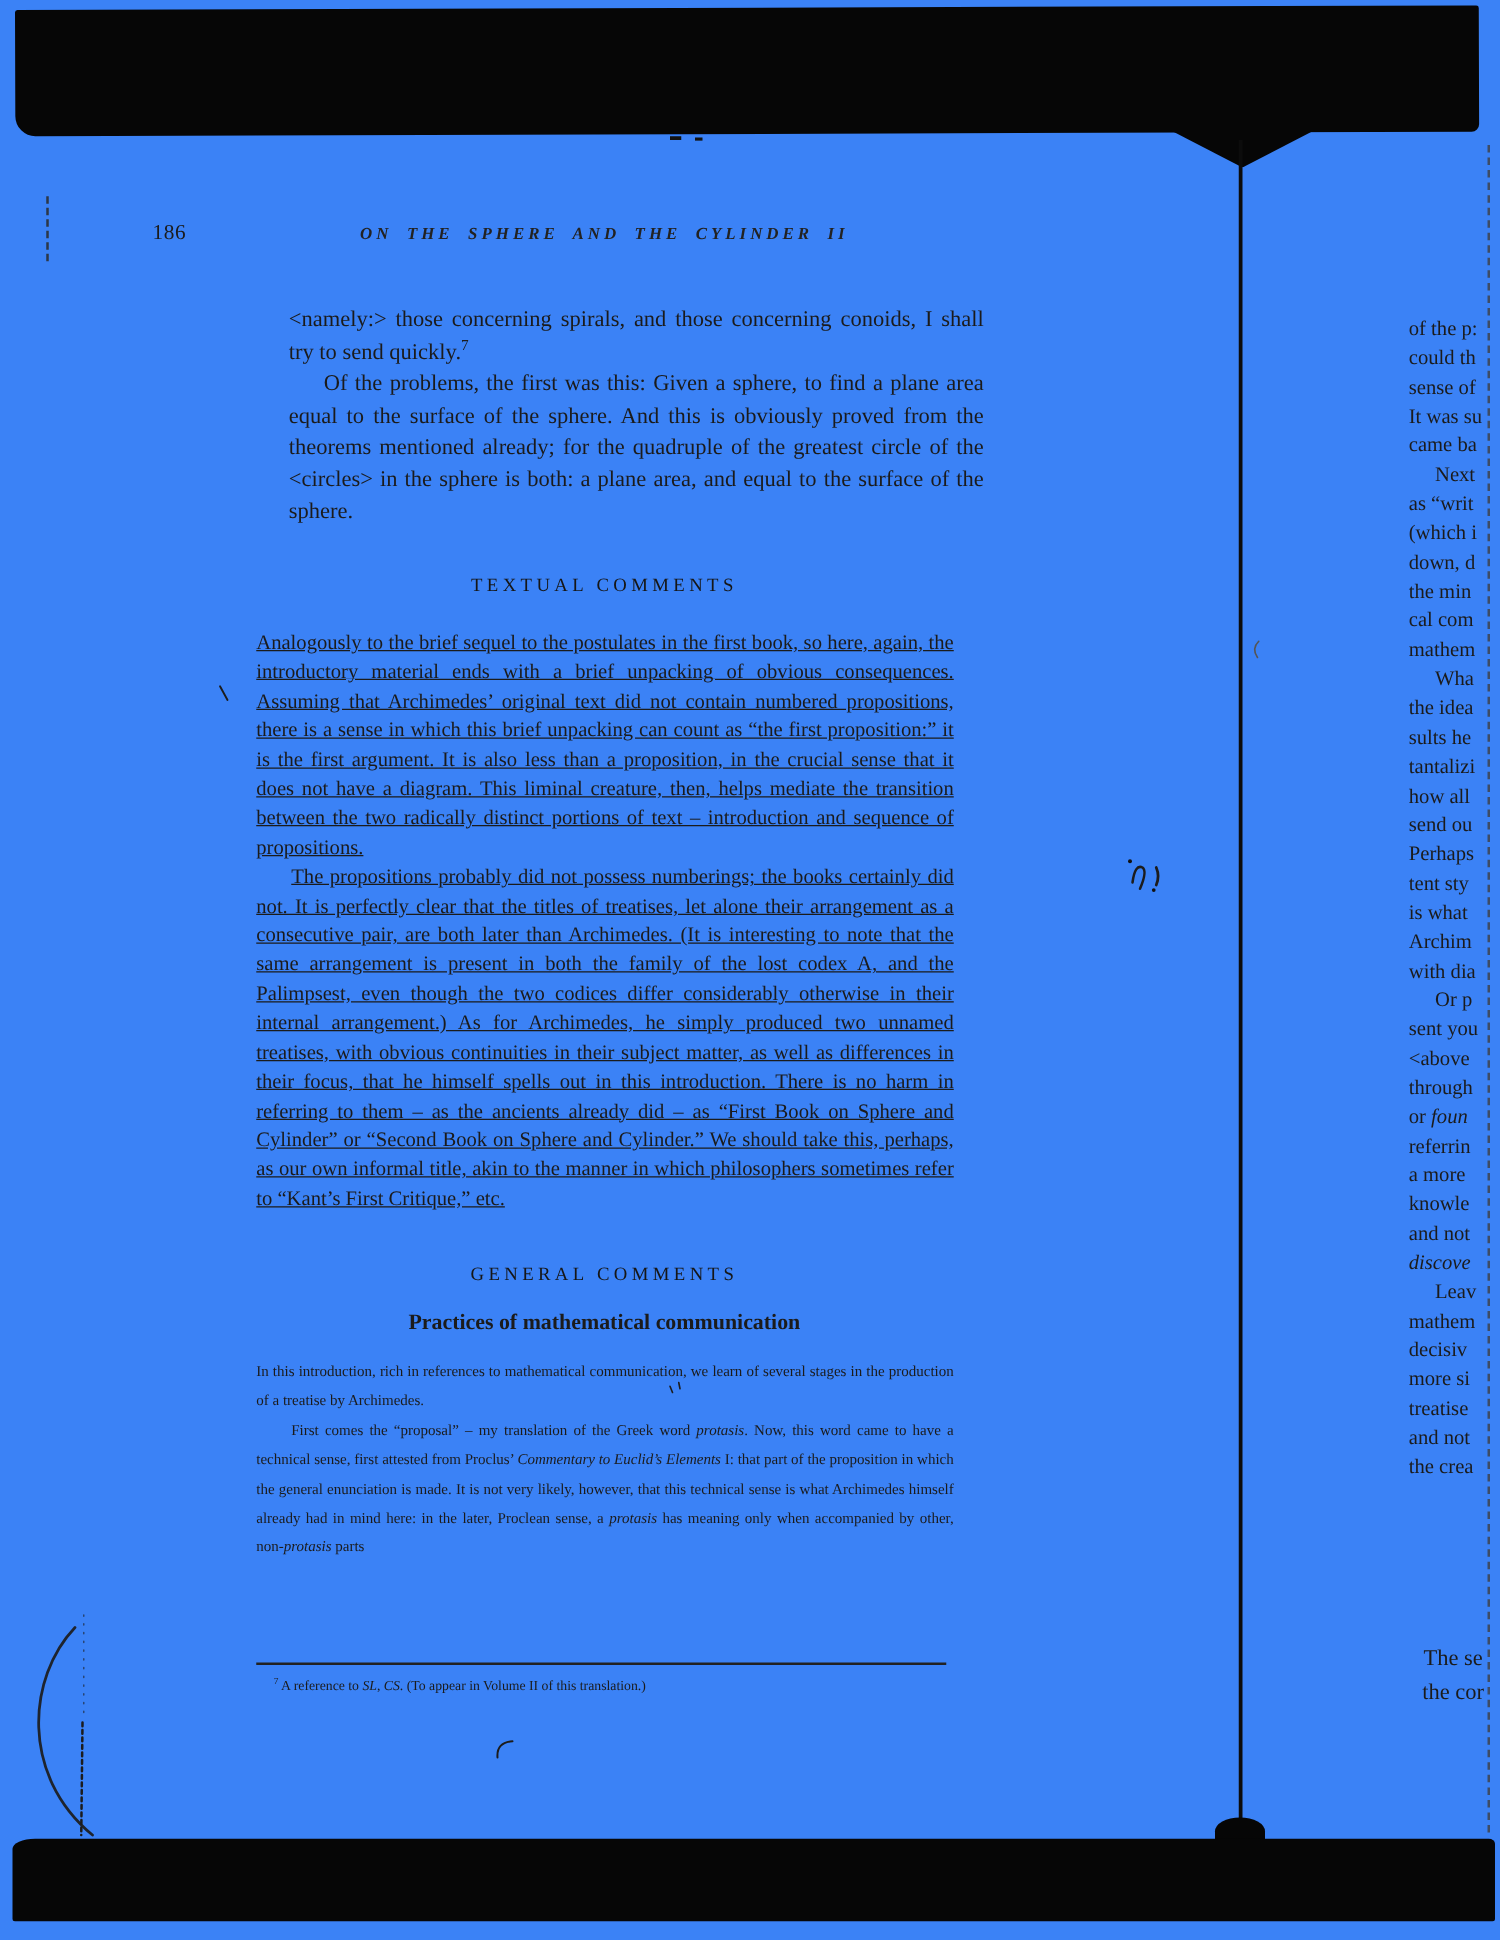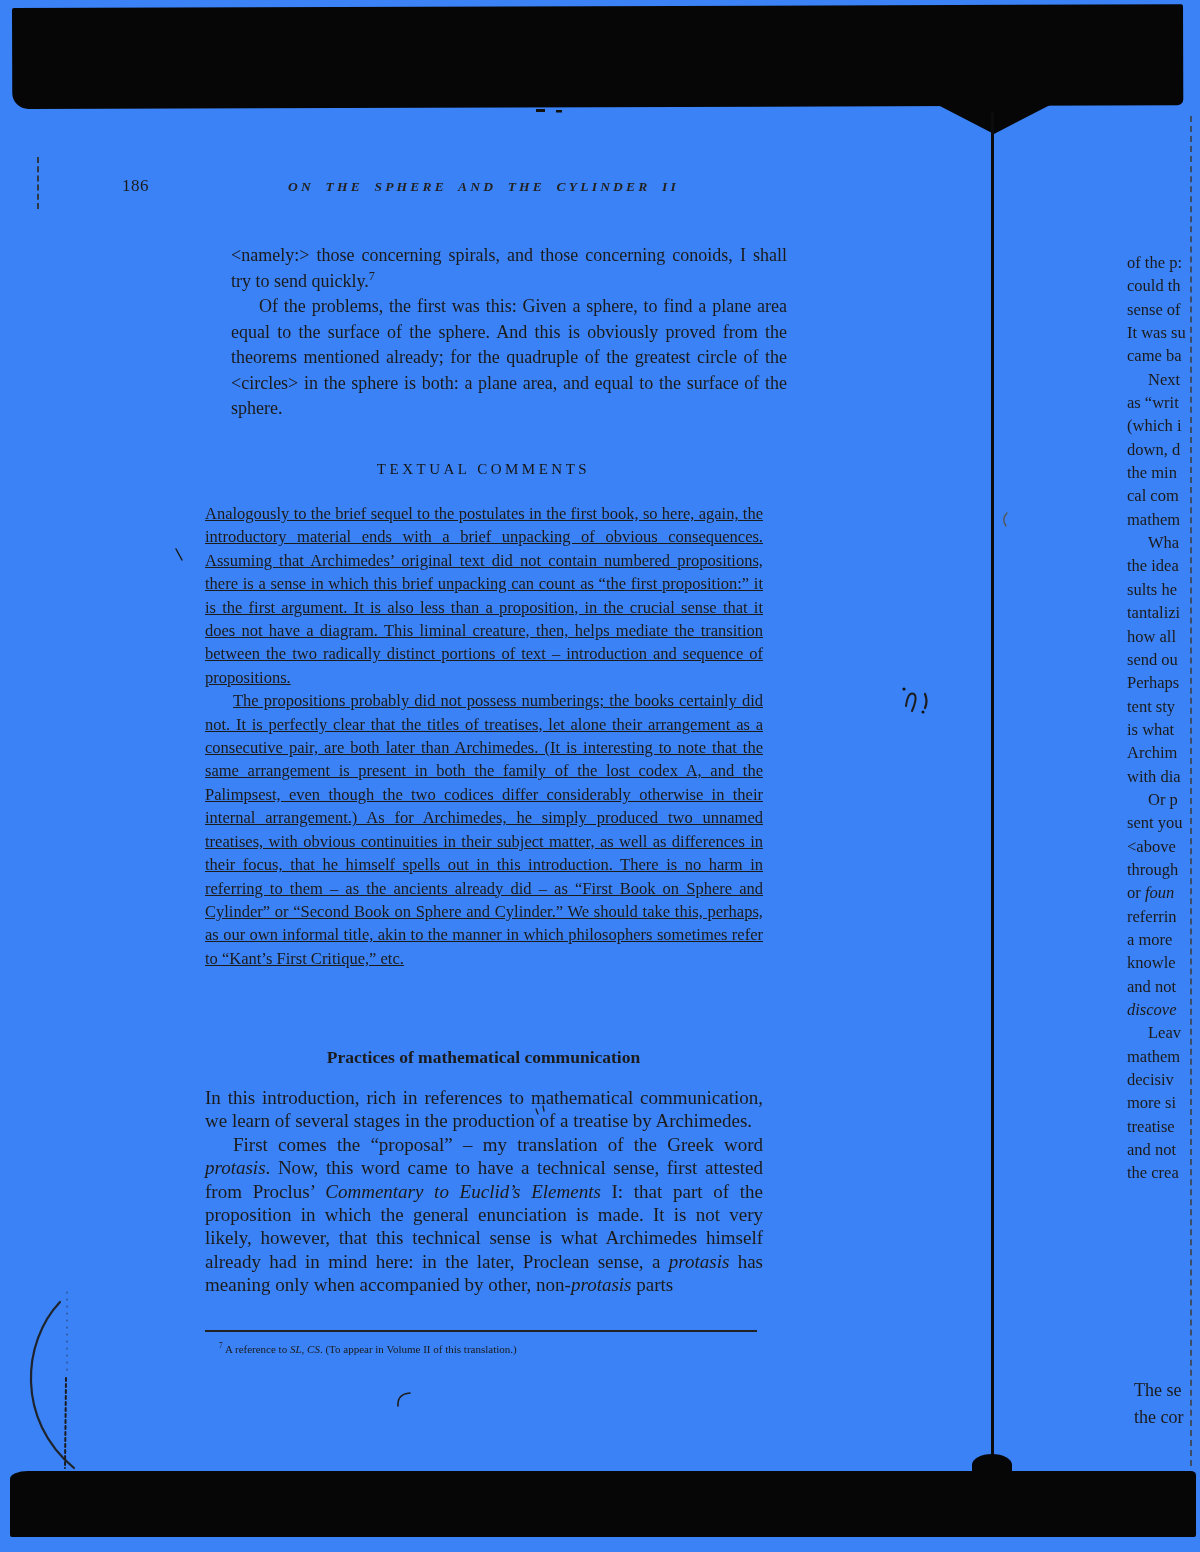--- a/index.html
+++ b/index.html
@@ -33,33 +33,33 @@
 
   .sec-head{position:absolute;left:207px;width:553px;text-align:center;font-size:15px;
             letter-spacing:3.5px;color:#161616;}
   .tc-head{top:461px;}
   .gc-head{top:1012px;}
   .gc-sub{position:absolute;left:207px;top:1047px;width:553px;text-align:center;
           font-weight:bold;font-size:17.5px;}
 
   .comm{position:absolute;left:205px;top:502px;width:558px;font-size:16.5px;line-height:23.4px;
         text-align:justify;text-decoration:underline;}
-  .gc-body{position:absolute;left:205px;top:1086px;width:558px;font-size:19px;line-height:23.4px;
+  .gc-body{position:absolute;left:205px;top:1086px;width:558px;font-size:12px;line-height:23.4px;
         text-align:justify;}
 
   .fn-rule{position:absolute;left:205px;top:1330px;width:552px;height:2px;background:#222;}
   .footnote{position:absolute;left:219px;top:1343px;width:545px;font-size:11px;}
   sup{font-size:68%;vertical-align:super;line-height:0;}
 
   
   .rp{position:absolute;left:1127px;top:251px;width:64px;height:940px;overflow:hidden;
       font-size:16.5px;line-height:23.35px;white-space:nowrap;}
   .rp-line.indent{padding-left:21px;text-indent:0;}
-  .rp-lower{position:absolute;left:1134px;top:1377px;width:57px;height:60px;overflow:hidden;
-      font-size:18px;line-height:27px;white-space:nowrap;}
+  .rp-lower{position:absolute;left:1134px;top:1313px;width:57px;height:60px;overflow:hidden;
+      font-size:18px;line-height:27px;white-space:nowrap;text-align:center;}
 
   .marks{position:absolute;left:0;top:0;pointer-events:none;}
 </style>
 </head>
 <body>
 
 <div id="stage">
 
   <div class="top-bar"></div>
   <div class="top-bar-wedge"></div>
@@ -77,20 +77,21 @@
     <p class="indent">Of the problems, the first was this: Given a sphere, to find a plane area equal to the surface of the sphere. And this is obviously proved from the theorems mentioned already; for the quadruple of the greatest circle of the &lt;circles&gt; in the sphere is both: a plane area, and equal to the surface of the sphere.</p>
   </div>
 
   <div class="sec-head tc-head">TEXTUAL COMMENTS</div>
 
   <div class="comm">
     <p>Analogously to the brief sequel to the postulates in the first book, so here, again, the introductory material ends with a brief unpacking of obvious consequences. Assuming that Archimedes’ original text did not contain numbered propositions, there is a sense in which this brief unpacking can count as “the first proposition:” it is the first argument. It is also less than a proposition, in the crucial sense that it does not have a diagram. This liminal creature, then, helps mediate the transition between the two radically distinct portions of text – introduction and sequence of propositions.</p>
     <p class="indent">The propositions probably did not possess numberings; the books certainly did not. It is perfectly clear that the titles of treatises, let alone their arrangement as a consecutive pair, are both later than Archimedes. (It is interesting to note that the same arrangement is present in both the family of the lost codex A, and the Palimpsest, even though the two codices differ considerably otherwise in their internal arrangement.) As for Archimedes, he simply produced two unnamed treatises, with obvious continuities in their subject matter, as well as differences in their focus, that he himself spells out in this introduction. There is no harm in referring to them – as the ancients already did – as “First Book on Sphere and Cylinder” or “Second Book on Sphere and Cylinder.” We should take this, perhaps, as our own informal title, akin to the manner in which philosophers sometimes refer to “Kant’s First Critique,” etc.</p>
   </div>
 
+  <div class="sec-head gc-head">GENERAL COMMENTS</div>
   <div class="gc-sub">Practices of mathematical communication</div>
 
   <div class="gc-body">
     <p>In this introduction, rich in references to mathematical communication, we learn of several stages in the production of a treatise by Archimedes.</p>
     <p class="indent"><span>First comes the “proposal” – my translation of the Greek word </span><i>protasis</i><span>. Now, this word came to have a technical sense, first attested from Proclus’ </span><i>Commentary to Euclid’s Elements</i><span> I: that part of the proposition in which the general enunciation is made. It is not very likely, however, that this technical sense is what Archimedes himself already had in mind here: in the later, Proclean sense, a </span><i>protasis</i><span> has meaning only when accompanied by other, non-</span><i>protasis</i><span> parts</span></p>
   </div>
 
   <div class="fn-rule"></div>
   <div class="footnote"><sup>7</sup><span>  A reference to </span><i>SL</i><span>, </span><i>CS</i><span>. (To appear in Volume II of this translation.)</span></div>
 

